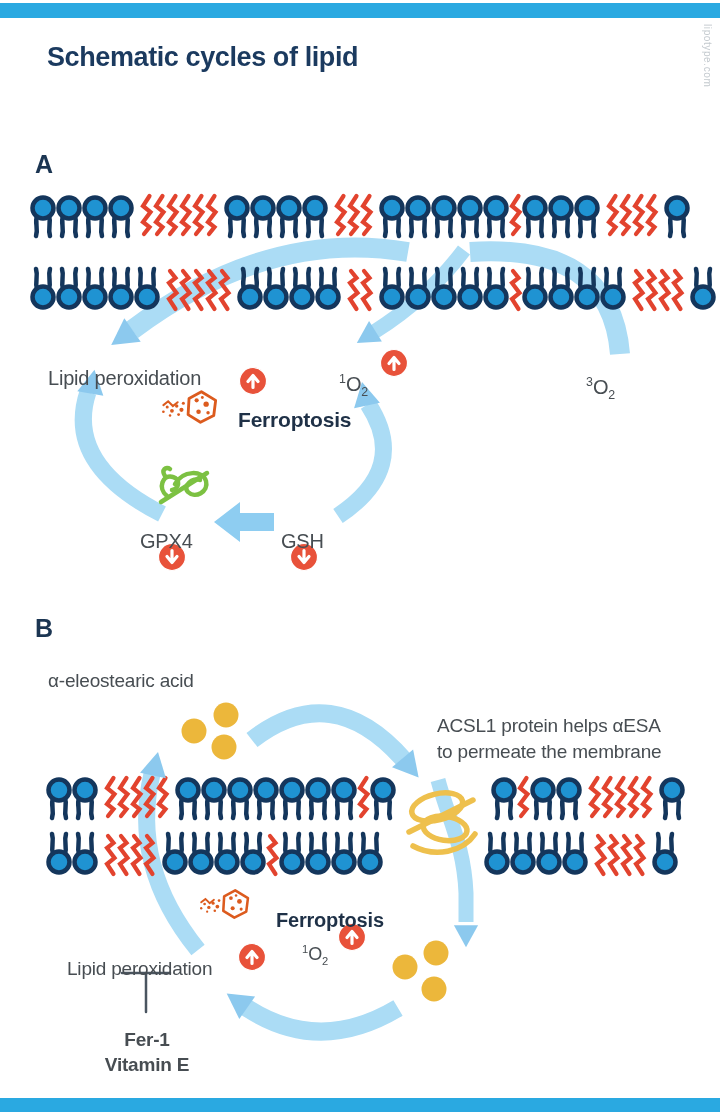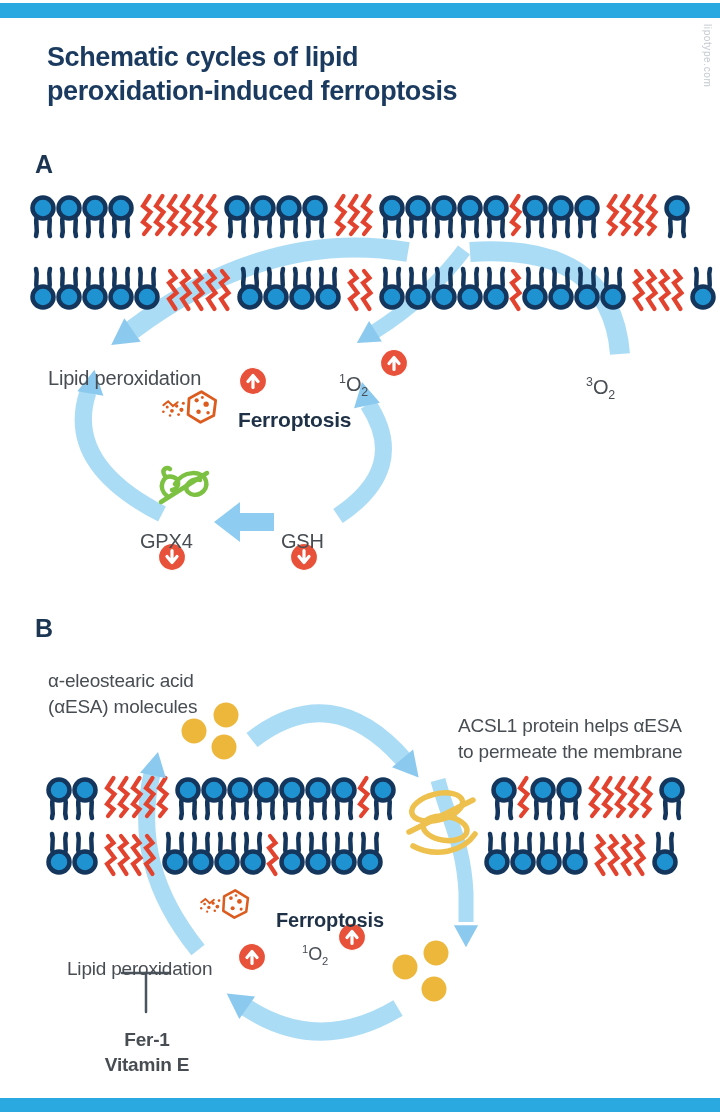--- a/index.html
+++ b/index.html
@@ -39,21 +39,20 @@
 </style>
 </head>
 <body>
 
 <div id="card">
 
   <div class="bar topbar"></div>
 
   <div class="title">
     <div>Schematic cycles of lipid</div>
-    <div>peroxidation-induced ferroptosis</div>
   </div>
 
   <div class="wm">lipotype.com</div>
 
   <svg width="720" height="1119" viewBox="0 0 720 1119">
     <defs>
       <g id="lipid-top">
         <path class="tail" d="M -6,8 C -8.5,15 -4.5,20 -7,28 M 6,8 C 8.5,15 4.5,20 7,28"></path>
         <circle class="head" cx="0" cy="0" r="10.5"></circle>
       </g>
@@ -281,23 +280,22 @@
   <div class="lbl s20" style="left:48px;top:352px">Lipid peroxidation</div>
   <div class="lbl ferro-lbl" style="left:214px;top:394px">Ferroptosis</div>
   <div class="lbl s20" style="left:339px;top:353px"><sup>1</sup><span>O</span><sub>2</sub></div>
   <div class="lbl s20" style="left:586px;top:356px"><sup>3</sup><span>O</span><sub>2</sub></div>
   <div class="lbl s20" style="left:140px;top:515px">GPX4</div>
   <div class="lbl s20" style="left:281px;top:515px">GSH</div>
 
   <div class="panel-letter" style="left:35px;top:614px">B</div>
   <div class="lbl" style="left:48px;top:655px">
     <div>α-eleostearic acid</div>
-    <div>(αESA) molecules</div>
   </div>
-  <div class="lbl" style="left:458px;top:700px">
+  <div class="lbl" style="left:437px;top:700px">
     <div>ACSL1 protein helps αESA</div>
     <div>to permeate the membrane</div>
   </div>
   <div class="lbl ferro-lbl b" style="left:252px;top:894px">Ferroptosis</div>
   <div class="lbl s18" style="left:302px;top:923px"><sup>1</sup><span>O</span><sub>2</sub></div>
   <div class="lbl" style="left:67px;top:943px">Lipid peroxidation</div>
   <div class="lbl center" style="left:97px;top:1014px;width:100px">Fer-1</div>
   <div class="lbl center" style="left:97px;top:1039px;width:100px">Vitamin E</div>
 
   <div class="bar botbar"></div>

